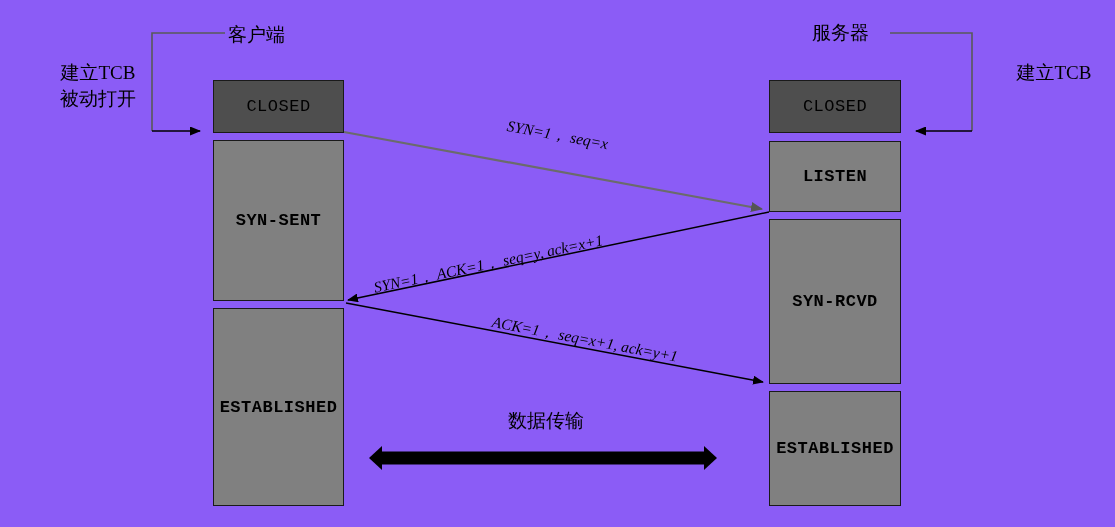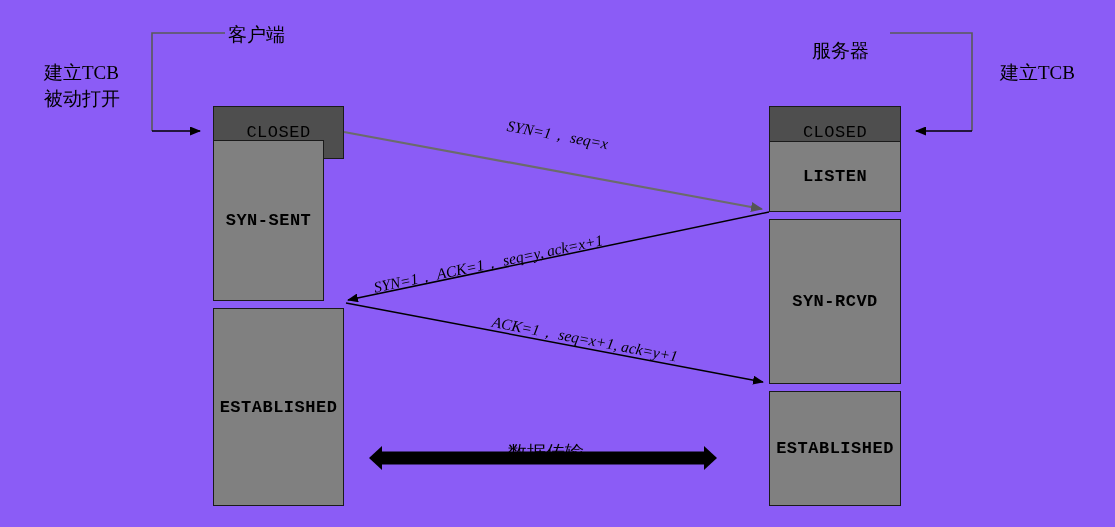--- a/index.html
+++ b/index.html
@@ -31,21 +31,20 @@
     align-items: center;
     justify-content: center;
     color: #000000;
     font-family: "Liberation Mono", "DejaVu Sans Mono", monospace;
     font-size: 17px;
     letter-spacing: 0.5px;
     z-index: 3;
   }
   .state-box.closed {
     background: #4e4e4e;
-    margin-top: 26px;
   }
   .state-box.open {
     background: #808080;
     font-weight: bold;
   }
   .side-label {
     position: absolute;
     font-size: 19px;
     color: #000000;
     white-space: nowrap;
@@ -57,21 +56,21 @@
     font-size: 19px;
     color: #000000;
     white-space: nowrap;
     z-index: 4;
   }
   .note-cn {
     position: absolute;
     font-size: 19px;
     color: #000000;
     white-space: nowrap;
-    text-align: left;
+    text-align: center;
     z-index: 4;
   }
   .msg-label {
     position: absolute;
     font-size: 15.5px;
     color: #000000;
     white-space: nowrap;
     font-style: italic;
     z-index: 5;
     transform-origin: left top;
@@ -113,34 +112,34 @@
     <path d="M 769 212 L 348 300" fill="none" stroke="#000000" stroke-width="1.5" marker-end="url(#head-black)"></path>
 
     <path d="M 346 303 L 763 382" fill="none" stroke="#000000" stroke-width="1.5" marker-end="url(#head-black)"></path>
 
     <g>
       <path d="M 381 458 L 705 458" fill="none" stroke="#000000" stroke-width="13" marker-start="url(#head-thick-start)" marker-end="url(#head-thick-end)"></path>
     </g>
   </svg>
 
   <div class="endpoint-title" style="left:228px; top:22px;">客户端</div>
-  <div class="endpoint-title" style="left:812px; top:38px;">服务器</div>
+  <div class="endpoint-title" style="left:812px; top:20px;">服务器</div>
 
   <div class="note-cn" style="left:44px; top:60px; width:108px;">
     <div>建立TCB</div>
     <div>被动打开</div>
   </div>
   <div class="note-cn" style="left:1000px; top:60px; width:108px;">
     <div>建立TCB</div>
   </div>
 
   <div class="state-box closed" style="left:213px; top:80px; width:131px; height:53px;">
     <span>CLOSED</span>
   </div>
-  <div class="state-box open" style="left:213px; top:140px; width:111px; height:161px;">
+  <div class="state-box open" style="left:213px; top:140px; width:131px; height:161px;">
     <span>SYN-SENT</span>
   </div>
   <div class="state-box open" style="left:213px; top:308px; width:131px; height:198px;">
     <span>ESTABLISHED</span>
   </div>
 
   <div class="state-box closed" style="left:769px; top:80px; width:132px; height:53px;">
     <span>CLOSED</span>
   </div>
   <div class="state-box open" style="left:769px; top:141px; width:132px; height:71px;">
@@ -152,15 +151,15 @@
   <div class="state-box open" style="left:769px; top:391px; width:132px; height:115px;">
     <span>ESTABLISHED</span>
   </div>
 
   <div class="msg-label" style="left:509px; top:116px; transform: rotate(10.4deg);">SYN=1， seq=x</div>
 
   <div class="msg-label" style="left:372px; top:278px; transform: rotate(-11.8deg);">SYN=1， ACK=1， seq=y, ack=x+1</div>
 
   <div class="msg-label" style="left:494px; top:312px; transform: rotate(10.7deg);">ACK=1， seq=x+1, ack=y+1</div>
 
-  <div class="side-label" style="left:508px; top:408px;margin-top:32px;">数据传输</div>
+  <div class="side-label" style="left:508px; top:408px;">数据传输</div>
 
 </div>
 
 </body></html>

